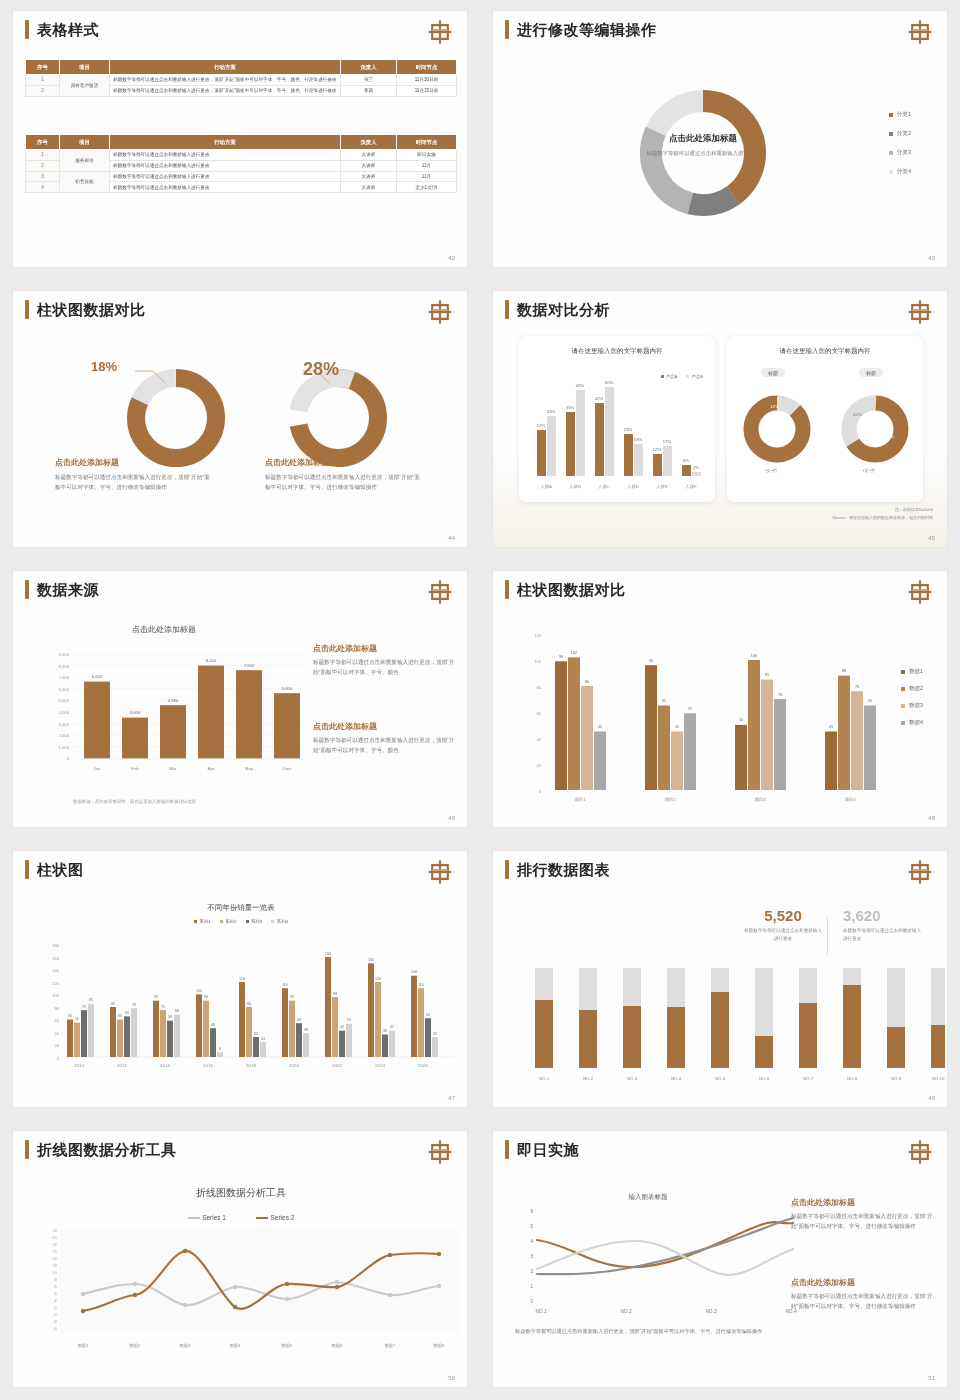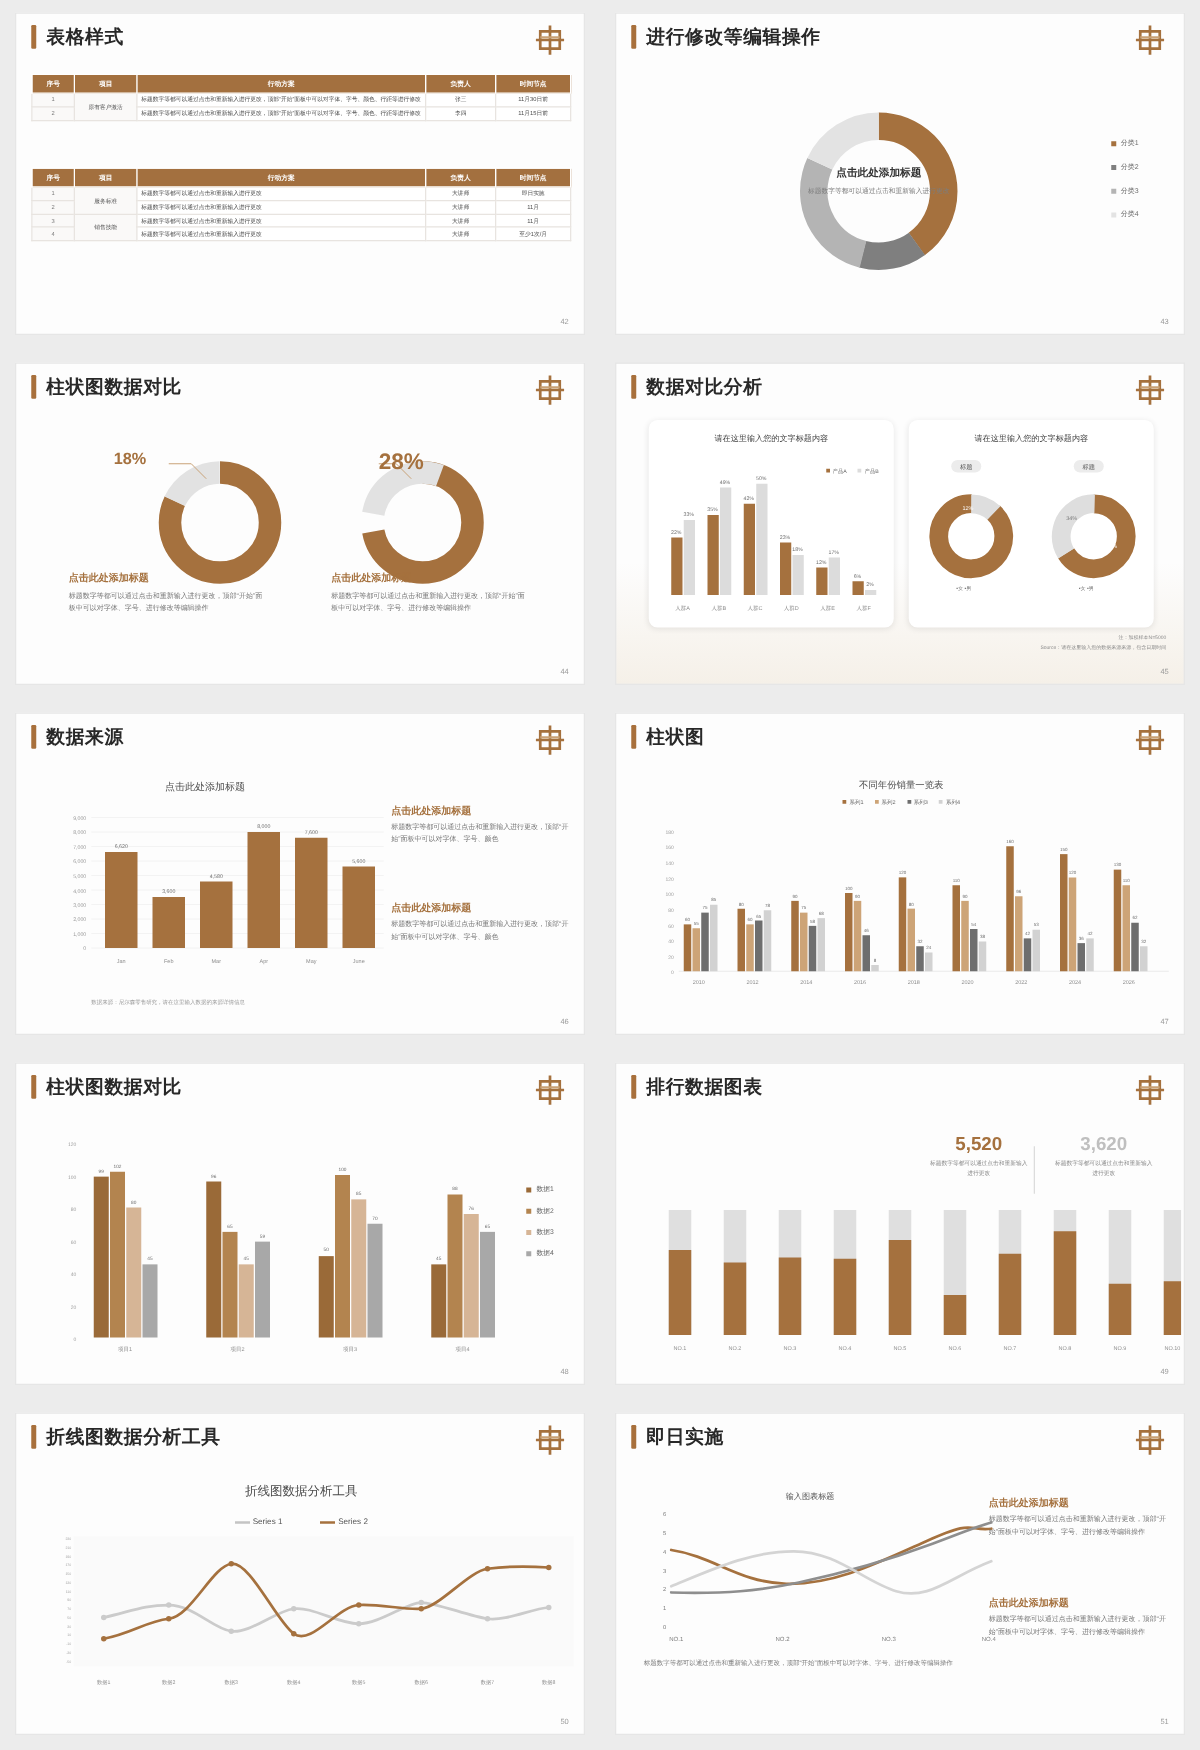--- a/index.html
+++ b/index.html
@@ -428,20 +428,118 @@
       <div class="body-g" style="margin-top:4px">标题数字等都可以通过点击和重新输入进行更改，顶部“开始”面板中可以对字体、字号、颜色</div>
     </div>
     <div class="pno">46</div>
   </div>
     </div>
 
   <div class="slide">
       <div class="canvas">
     <div class="hdr">
           <span class="bar"></span>
+      <span class="t">柱状图数据对比</span>
+        </div>
+    <svg class="logo" viewBox="0 0 60 64">
+      <g fill="none" stroke="#a5713e" stroke-width="5">
+            <path d="M12 16 h36 v32 h-36 z"></path>
+            <path d="M30 5 v54"></path>
+            <path d="M4 32 h52"></path>
+          </g>
+      <path d="M12 27 h36" stroke="#c9a277" stroke-width="4" fill="none"></path>
+        </svg>
+
+    <svg width="400" height="190" style="position:absolute;left:14px;top:52px">
+      <g font-size="4" fill="#9b9b9b" text-anchor="end">
+        <text x="34" y="14">120</text>
+            <text x="34" y="40">100</text>
+            <text x="34" y="66">80</text>
+        <text x="34" y="92">60</text>
+            <text x="34" y="118">40</text>
+            <text x="34" y="144">20</text>
+            <text x="34" y="170">0</text>
+      </g>
+      <g>
+        <g>
+          <rect x="48" y="38.3" width="12" height="128.7" fill="#9a6a38"></rect>
+          <rect x="61" y="34.4" width="12" height="132.6" fill="#b3844f"></rect>
+          <rect x="74" y="63" width="12" height="104" fill="#d6b596"></rect>
+          <rect x="87" y="108.5" width="12" height="58.5" fill="#a8a8a8"></rect>
+        </g>
+        <g>
+          <rect x="138" y="42.2" width="12" height="124.8" fill="#9a6a38"></rect>
+          <rect x="151" y="82.5" width="12" height="84.5" fill="#b3844f"></rect>
+          <rect x="164" y="108.5" width="12" height="58.5" fill="#d6b596"></rect>
+          <rect x="177" y="90.3" width="12" height="76.7" fill="#a8a8a8"></rect>
+        </g>
+        <g>
+          <rect x="228" y="101.9" width="12" height="65.1" fill="#9a6a38"></rect>
+          <rect x="241" y="37" width="12" height="130" fill="#b3844f"></rect>
+          <rect x="254" y="56.5" width="12" height="110.5" fill="#d6b596"></rect>
+          <rect x="267" y="76" width="12" height="91" fill="#a8a8a8"></rect>
+        </g>
+        <g>
+          <rect x="318" y="108.5" width="12" height="58.5" fill="#9a6a38"></rect>
+          <rect x="331" y="52.6" width="12" height="114.4" fill="#b3844f"></rect>
+          <rect x="344" y="68.2" width="12" height="98.8" fill="#d6b596"></rect>
+          <rect x="357" y="82.5" width="12" height="84.5" fill="#a8a8a8"></rect>
+        </g>
+      </g>
+      <g font-size="3.8" fill="#6e6e6e" text-anchor="middle">
+        <text x="54" y="35">99</text>
+            <text x="67" y="31">102</text>
+            <text x="80" y="60">80</text>
+            <text x="93" y="105">45</text>
+        <text x="144" y="39">96</text>
+            <text x="157" y="79">65</text>
+            <text x="170" y="105">45</text>
+            <text x="183" y="87">59</text>
+        <text x="234" y="98">50</text>
+            <text x="247" y="34">100</text>
+            <text x="260" y="53">85</text>
+            <text x="273" y="73">70</text>
+        <text x="324" y="105">45</text>
+            <text x="337" y="49">88</text>
+            <text x="350" y="65">76</text>
+            <text x="363" y="79">65</text>
+      </g>
+      <g font-size="4.4" fill="#8e8e8e" text-anchor="middle">
+        <text x="73" y="178">项目1</text>
+            <text x="163" y="178">项目2</text>
+            <text x="253" y="178">项目3</text>
+            <text x="343" y="178">项目4</text>
+      </g>
+    </svg>
+    <div style="position:absolute;right:24px;top:97px;font-size:5.4px;color:#666">
+      <div style="display:flex;align-items:center;gap:4px;margin-bottom:10px">
+            <span class="sw" style="background:#9a6a38"></span>
+            <span>数据1</span>
+          </div>
+      <div style="display:flex;align-items:center;gap:4px;margin-bottom:10px">
+            <span class="sw" style="background:#b3844f"></span>
+            <span>数据2</span>
+          </div>
+      <div style="display:flex;align-items:center;gap:4px;margin-bottom:10px">
+            <span class="sw" style="background:#d6b596"></span>
+            <span>数据3</span>
+          </div>
+      <div style="display:flex;align-items:center;gap:4px">
+            <span class="sw" style="background:#a8a8a8"></span>
+            <span>数据4</span>
+          </div>
+    </div>
+    <div class="pno">48</div>
+  </div>
+    </div>
+
+  <div class="slide">
+      <div class="canvas">
+    <div class="hdr">
+          <span class="bar"></span>
       <span class="t">柱状图</span>
         </div>
     <svg class="logo" viewBox="0 0 60 64">
       <g fill="none" stroke="#a5713e" stroke-width="5">
             <path d="M12 16 h36 v32 h-36 z"></path>
             <path d="M30 5 v54"></path>
             <path d="M4 32 h52"></path>
           </g>
       <path d="M12 27 h36" stroke="#c9a277" stroke-width="4" fill="none"></path>
         </svg>
@@ -587,135 +685,37 @@
       </g>
     </svg>
     <div class="pno">47</div>
   </div>
     </div>
 
   <div class="slide">
       <div class="canvas">
     <div class="hdr">
           <span class="bar"></span>
-      <span class="t">柱状图数据对比</span>
-        </div>
-    <svg class="logo" viewBox="0 0 60 64">
-      <g fill="none" stroke="#a5713e" stroke-width="5">
-            <path d="M12 16 h36 v32 h-36 z"></path>
-            <path d="M30 5 v54"></path>
-            <path d="M4 32 h52"></path>
-          </g>
-      <path d="M12 27 h36" stroke="#c9a277" stroke-width="4" fill="none"></path>
-        </svg>
-
-    <svg width="400" height="190" style="position:absolute;left:14px;top:52px">
-      <g font-size="4" fill="#9b9b9b" text-anchor="end">
-        <text x="34" y="14">120</text>
-            <text x="34" y="40">100</text>
-            <text x="34" y="66">80</text>
-        <text x="34" y="92">60</text>
-            <text x="34" y="118">40</text>
-            <text x="34" y="144">20</text>
-            <text x="34" y="170">0</text>
-      </g>
-      <g>
-        <g>
-          <rect x="48" y="38.3" width="12" height="128.7" fill="#9a6a38"></rect>
-          <rect x="61" y="34.4" width="12" height="132.6" fill="#b3844f"></rect>
-          <rect x="74" y="63" width="12" height="104" fill="#d6b596"></rect>
-          <rect x="87" y="108.5" width="12" height="58.5" fill="#a8a8a8"></rect>
-        </g>
-        <g>
-          <rect x="138" y="42.2" width="12" height="124.8" fill="#9a6a38"></rect>
-          <rect x="151" y="82.5" width="12" height="84.5" fill="#b3844f"></rect>
-          <rect x="164" y="108.5" width="12" height="58.5" fill="#d6b596"></rect>
-          <rect x="177" y="90.3" width="12" height="76.7" fill="#a8a8a8"></rect>
-        </g>
-        <g>
-          <rect x="228" y="101.9" width="12" height="65.1" fill="#9a6a38"></rect>
-          <rect x="241" y="37" width="12" height="130" fill="#b3844f"></rect>
-          <rect x="254" y="56.5" width="12" height="110.5" fill="#d6b596"></rect>
-          <rect x="267" y="76" width="12" height="91" fill="#a8a8a8"></rect>
-        </g>
-        <g>
-          <rect x="318" y="108.5" width="12" height="58.5" fill="#9a6a38"></rect>
-          <rect x="331" y="52.6" width="12" height="114.4" fill="#b3844f"></rect>
-          <rect x="344" y="68.2" width="12" height="98.8" fill="#d6b596"></rect>
-          <rect x="357" y="82.5" width="12" height="84.5" fill="#a8a8a8"></rect>
-        </g>
-      </g>
-      <g font-size="3.8" fill="#6e6e6e" text-anchor="middle">
-        <text x="54" y="35">99</text>
-            <text x="67" y="31">102</text>
-            <text x="80" y="60">80</text>
-            <text x="93" y="105">45</text>
-        <text x="144" y="39">96</text>
-            <text x="157" y="79">65</text>
-            <text x="170" y="105">45</text>
-            <text x="183" y="87">59</text>
-        <text x="234" y="98">50</text>
-            <text x="247" y="34">100</text>
-            <text x="260" y="53">85</text>
-            <text x="273" y="73">70</text>
-        <text x="324" y="105">45</text>
-            <text x="337" y="49">88</text>
-            <text x="350" y="65">76</text>
-            <text x="363" y="79">65</text>
-      </g>
-      <g font-size="4.4" fill="#8e8e8e" text-anchor="middle">
-        <text x="73" y="178">项目1</text>
-            <text x="163" y="178">项目2</text>
-            <text x="253" y="178">项目3</text>
-            <text x="343" y="178">项目4</text>
-      </g>
-    </svg>
-    <div style="position:absolute;right:24px;top:97px;font-size:5.4px;color:#666">
-      <div style="display:flex;align-items:center;gap:4px;margin-bottom:10px">
-            <span class="sw" style="background:#9a6a38"></span>
-            <span>数据1</span>
-          </div>
-      <div style="display:flex;align-items:center;gap:4px;margin-bottom:10px">
-            <span class="sw" style="background:#b3844f"></span>
-            <span>数据2</span>
-          </div>
-      <div style="display:flex;align-items:center;gap:4px;margin-bottom:10px">
-            <span class="sw" style="background:#d6b596"></span>
-            <span>数据3</span>
-          </div>
-      <div style="display:flex;align-items:center;gap:4px">
-            <span class="sw" style="background:#a8a8a8"></span>
-            <span>数据4</span>
-          </div>
-    </div>
-    <div class="pno">48</div>
-  </div>
-    </div>
-
-  <div class="slide">
-      <div class="canvas">
-    <div class="hdr">
-          <span class="bar"></span>
       <span class="t">排行数据图表</span>
         </div>
     <svg class="logo" viewBox="0 0 60 64">
       <g fill="none" stroke="#a5713e" stroke-width="5">
             <path d="M12 16 h36 v32 h-36 z"></path>
             <path d="M30 5 v54"></path>
             <path d="M4 32 h52"></path>
           </g>
       <path d="M12 27 h36" stroke="#c9a277" stroke-width="4" fill="none"></path>
         </svg>
 
     <div style="position:absolute;left:250px;top:56px;width:80px;text-align:center">
       <div class="big-num" style="color:#a5713e">5,520</div>
       <div style="font-size:4.6px;color:#8a8a8a;line-height:1.8;margin-top:3px">标题数字等都可以通过点击和重新输入进行更改</div>
     </div>
     <div style="position:absolute;left:334px;top:66px;width:1px;height:38px;background:#dcdcdc"></div>
-    <div style="position:absolute;left:350px;top:56px;width:80px;text-align:center">
+    <div style="position:absolute;left:350px;top:56px;width:80px;text-align:left">
       <div class="big-num" style="color:#bfbfbf">3,620</div>
       <div style="font-size:4.6px;color:#8a8a8a;line-height:1.8;margin-top:3px">标题数字等都可以通过点击和重新输入进行更改</div>
     </div>
 
     <svg width="440" height="130" style="position:absolute;left:12px;top:115px">
       <g fill="#dfdfdf">
         <rect x="30" y="2" width="18" height="100"></rect>
             <rect x="74" y="2" width="18" height="100"></rect>
         <rect x="118" y="2" width="18" height="100"></rect>
             <rect x="162" y="2" width="18" height="100"></rect>

